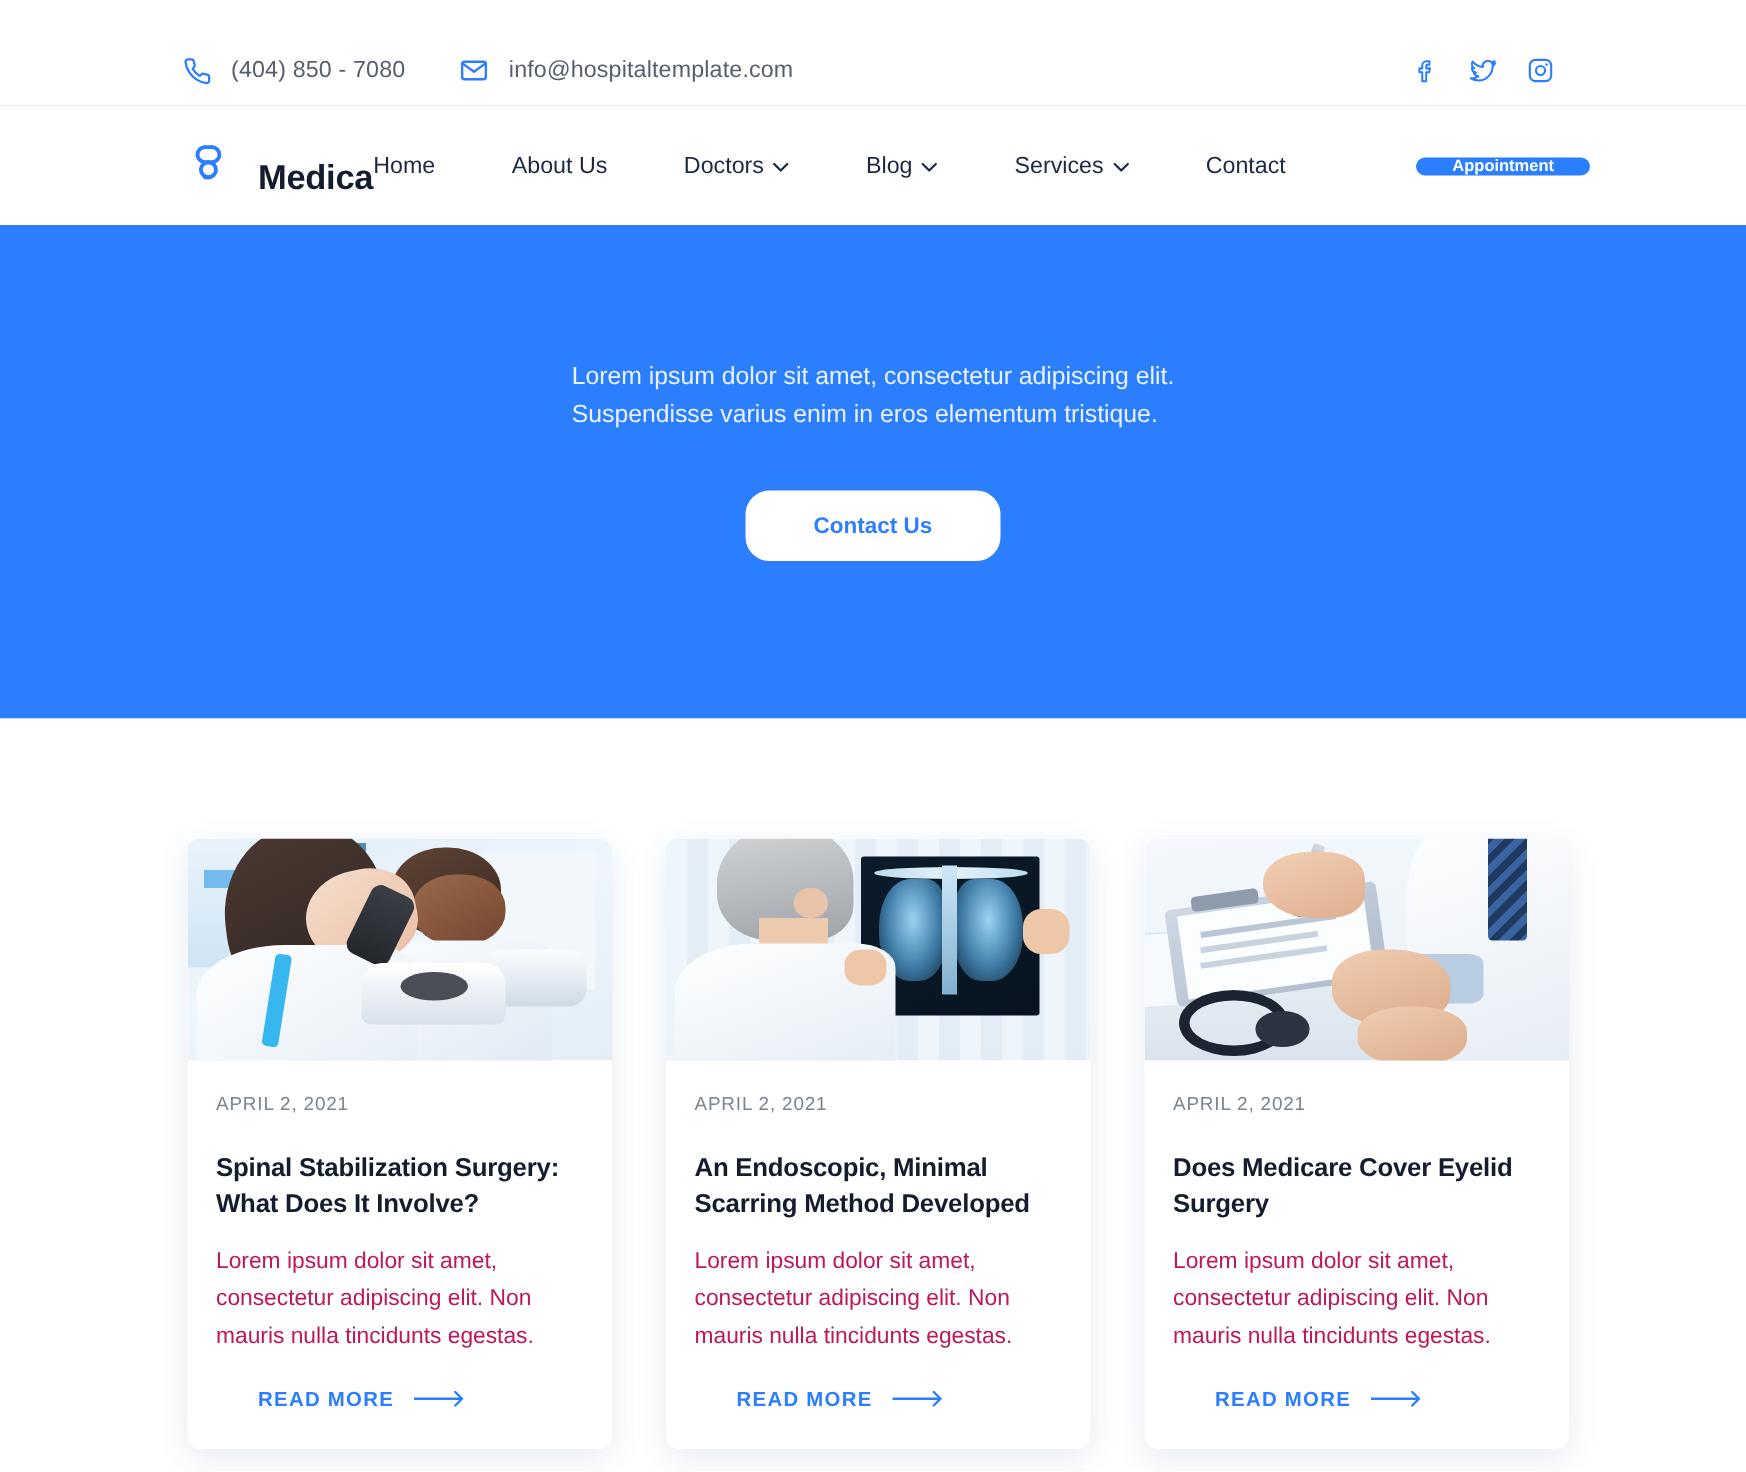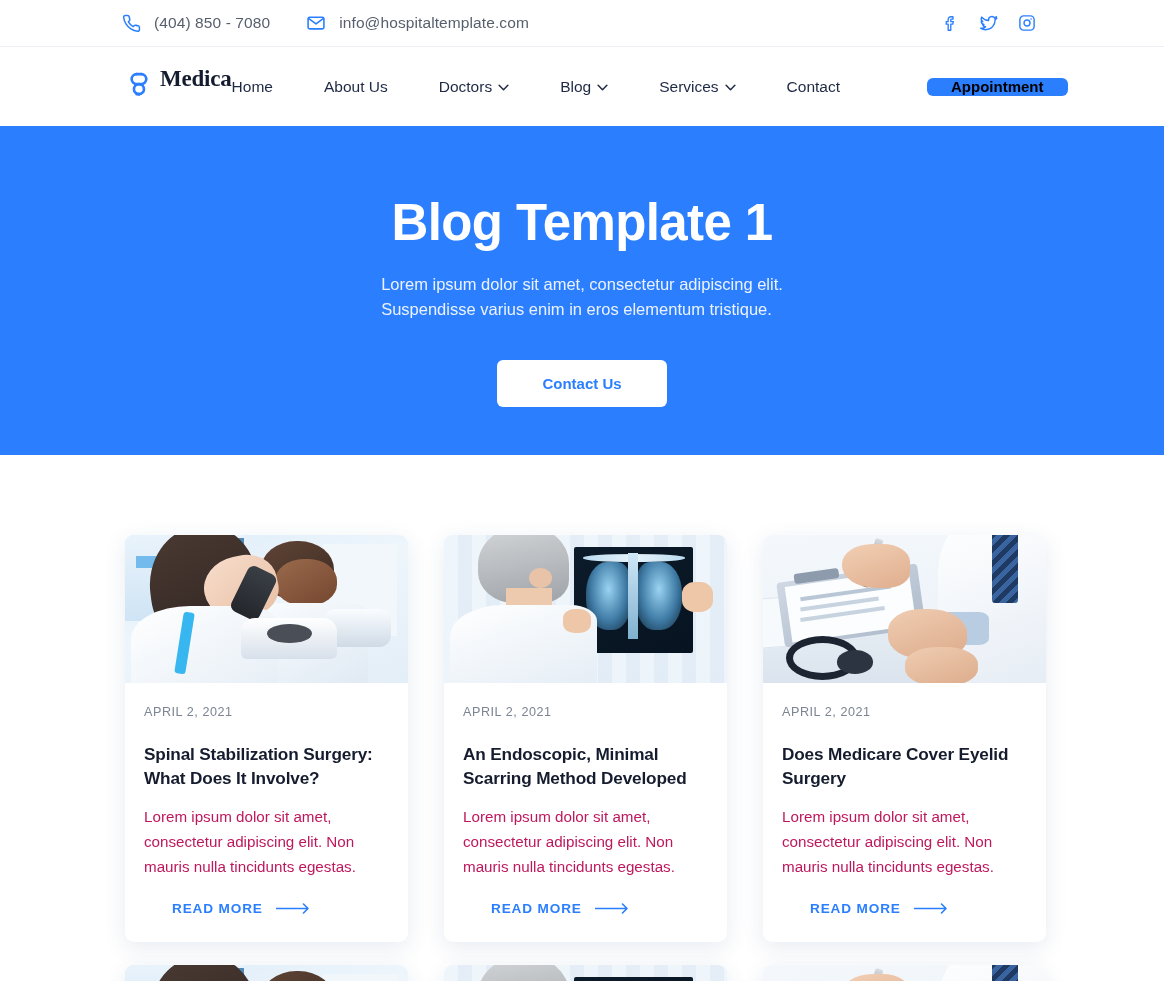--- a/index.html
+++ b/index.html
@@ -18,20 +18,21 @@
   }
 
   
   .topbar {
     height: 47px;
     border-bottom: 1px solid #eceff3;
     display: flex;
     align-items: center;
     padding: 0 128px 0 122px;
     background: #fff;
+    margin-top: 24px;
   }
   .topbar-left { display: flex; align-items: center; gap: 36px; }
   .contact-item { display: flex; align-items: center; gap: 13px; }
   .contact-item .ci-text {
     font-size: 15.5px;
     color: #565f6d;
     letter-spacing: .1px;
   }
   .icon-blue { color: #2b7fff; display: flex; align-items: center; }
   .topbar-right {
@@ -49,47 +50,48 @@
   }
 
   
   .navbar {
     height: 79px;
     display: flex;
     align-items: center;
     padding: 0 127px 0 122px;
     background: #fff;
   }
-  .brand { display: flex; align-items: flex-start; gap: 1px; cursor: pointer; font-family: Liberation Serif, serif; }
+  .brand { display: flex; align-items: flex-end; gap: 13px; cursor: pointer; }
   .brand-name {
     font-size: 23px;
     font-weight: bold;
     color: #141c2e;
     letter-spacing: -.2px;
   }
   .nav-links {
     margin-left: auto;
     display: flex;
+    align-items: center;
     gap: 51px;
   }
   .nav-link {
     font-size: 15.5px;
     color: #1d2943;
     cursor: pointer;
     display: flex;
     align-items: center;
     gap: 6px;
     white-space: nowrap;
   }
   .caret { display: inline-flex; align-items: center; margin-top: 2px; }
   .btn-appointment {
     margin-left: 36px;
     background: #2b7fff;
-    color: #000000;
-    font-size: 15px;
+    color: #ffffff;
+    font-size: 11px;
     font-weight: bold;
     border: none;
     border-radius: 6px;
     padding: 0 24px;
     cursor: pointer;
     font-family: inherit;
     white-space: nowrap;
   }
 
   
@@ -116,21 +118,21 @@
     text-align: left;
     max-width: 640px;
   }
   .btn-contact {
     margin-top: 38px;
     background: #fff;
     color: #2b7fff;
     font-size: 15px;
     font-weight: bold;
     border: none;
-    border-radius: 6px;
+    border-radius: 16px;
     padding: 15px 45px;
     cursor: pointer;
     font-family: inherit;
   }
 
   
   .blog-section {
     padding: 80px 125px 0 125px;
     background: #fff;
   }
@@ -338,21 +340,20 @@
     </div>
     <div class="nav-link">
       <span>Contact</span>
     </div>
 
     <button class="btn-appointment">Appointment</button>
   </div>
 </div>
 
 <div class="hero">
-  <h1 class="hero-title">Blog Template 1</h1>
   <p class="hero-sub">
     <span>Lorem ipsum dolor sit amet, consectetur adipiscing elit.</span><br>
     <span>Suspendisse varius enim in eros elementum tristique.</span>
   </p>
   <button class="btn-contact">Contact Us</button>
 </div>
 
 <div class="blog-section">
 
   <div class="blog-grid">

